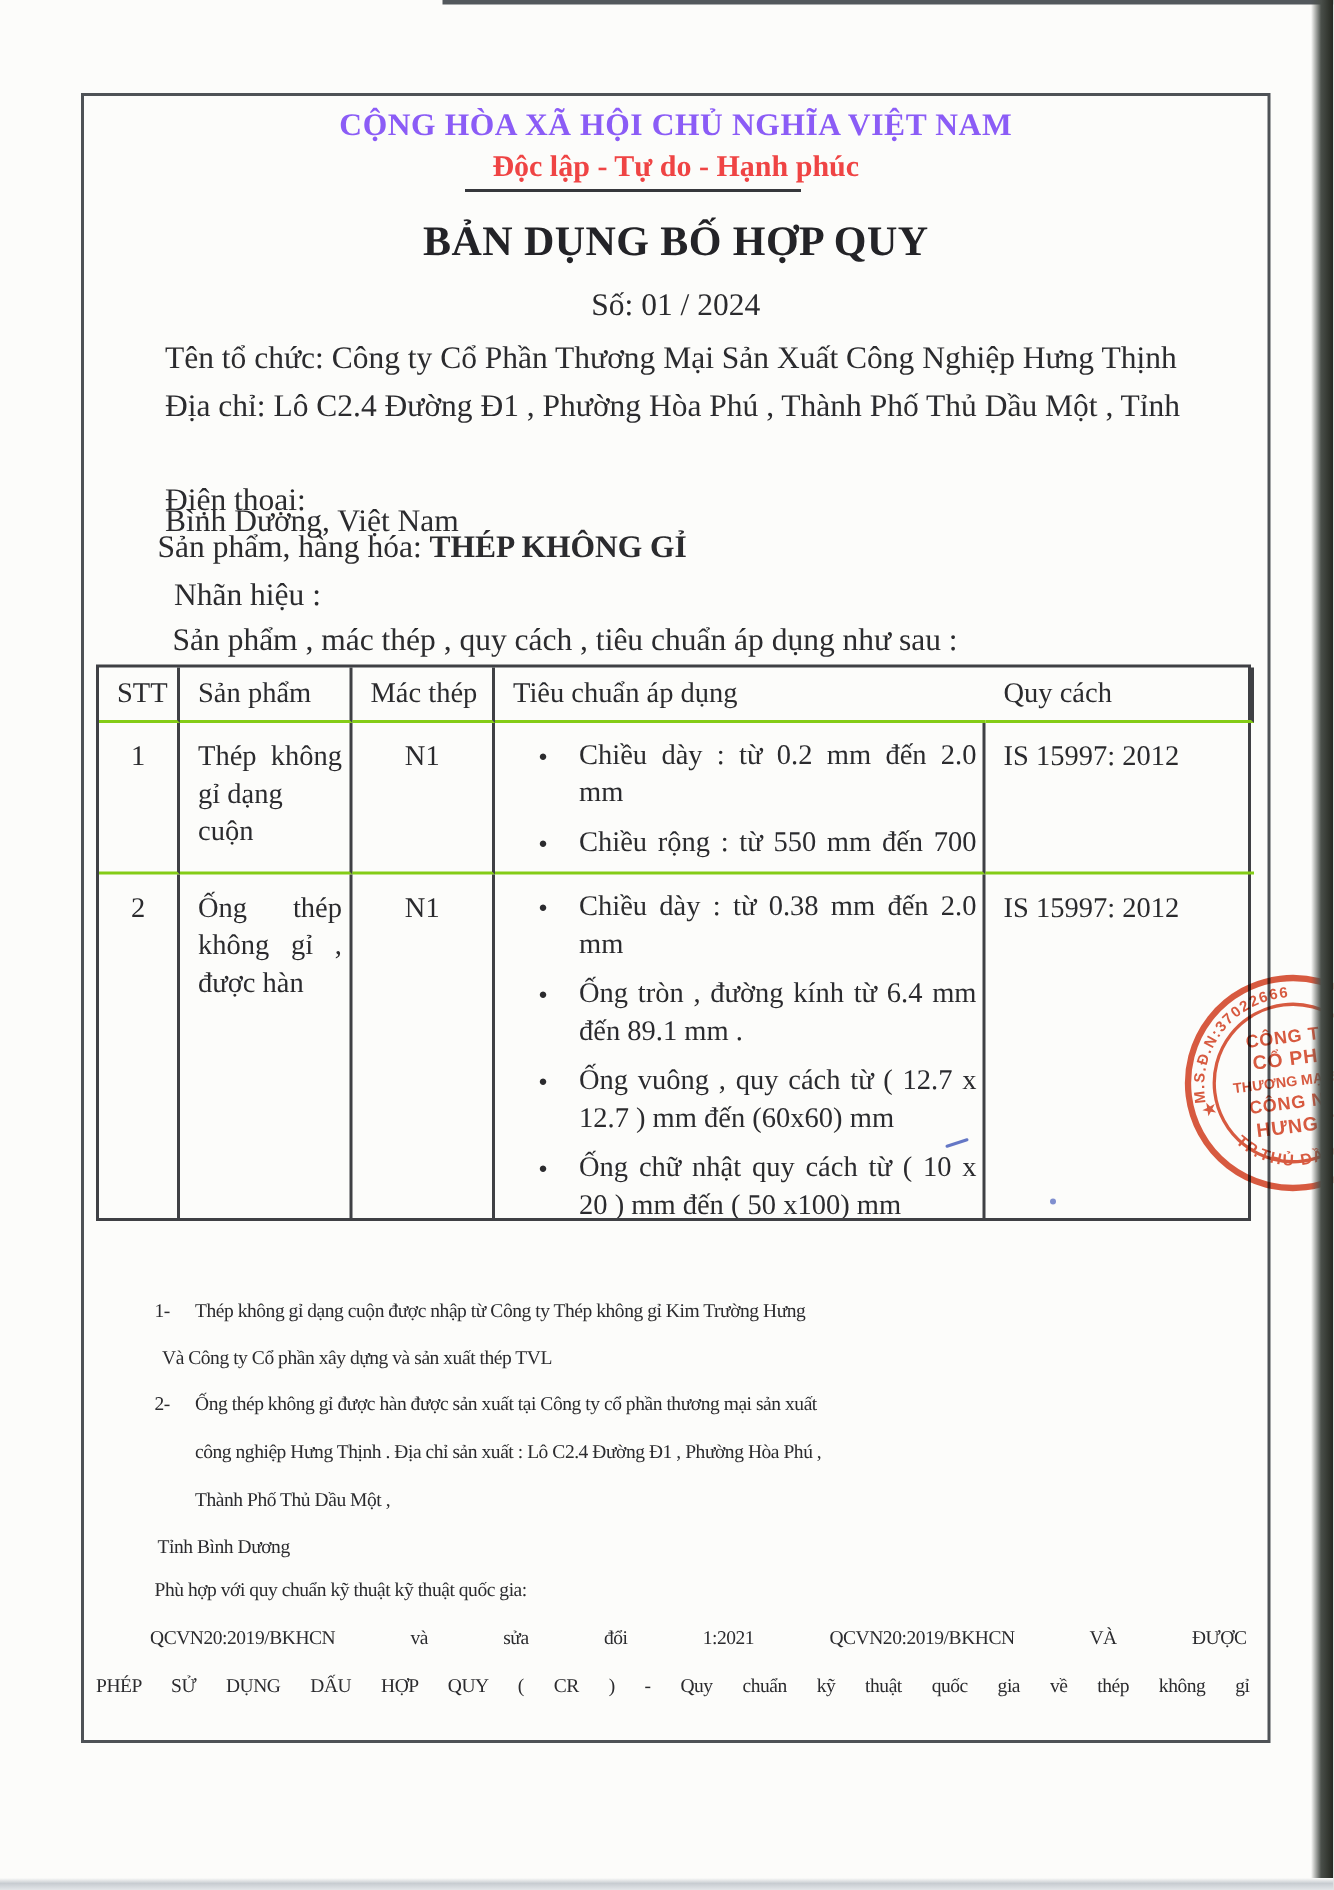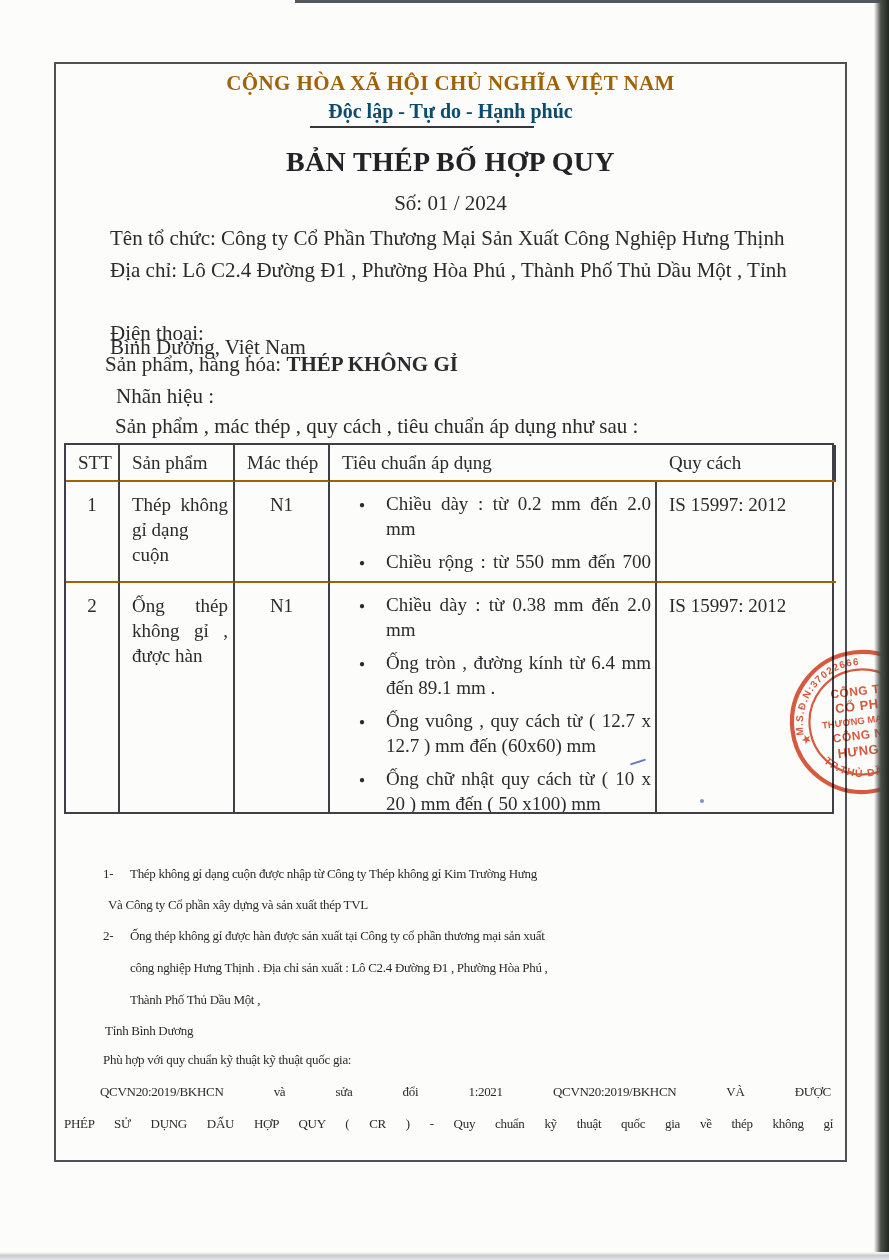--- a/index.html
+++ b/index.html
@@ -10,38 +10,38 @@
   .scan-top{position:absolute;left:295px;top:0;width:594px;height:3px;background:#53585c;}
   .scan-right{position:absolute;right:0;top:0;width:15px;height:1260px;
         background:linear-gradient(to right, rgba(70,74,70,0) 0%, #4a4f4a 45%, #23261f 100%);z-index:30;}
   .scan-bottom{position:absolute;left:0;bottom:0;width:889px;height:8px;
         background:linear-gradient(to bottom,#fcfcfa 0,#c7ccd1 45%,#e3e6e9 100%);z-index:31;}
   .frame{position:absolute;left:54px;top:62px;width:789px;height:1096px;border:2px solid #4e5256;}
   
   .line{position:absolute;white-space:nowrap;font-size:21px;line-height:24px;}
   .center{left:54px;width:793px;text-align:center;}
   .bold{font-weight:bold;}
-  .hdr1{top:71px;font-size:21px;letter-spacing:.4px;color:#a16207;}
-  .hdr2{top:99px;font-size:20px;color:#0c4a6e;}
+  .hdr1{top:71px;font-size:21px;letter-spacing:.4px;color:#8b5cf6;}
+  .hdr2{top:99px;font-size:20px;color:#ef4444;}
   .motto-underline{position:absolute;left:310px;top:126px;width:224px;height:2px;background:#36383c;}
   .doc-title{top:150px;font-size:28px;letter-spacing:.3px;color:#232327;}
   .doc-no{top:191px;font-size:21px;}
   .org1{left:110px;top:226px;}
   .org2{left:110px;top:258px;}
   .org3{left:110px;top:301px;margin-top:34px;}
   .org4{left:110px;top:321px;}
   .prod{left:105px;top:352px;}
   .brand{left:116px;top:384px;}
   .intro{left:115px;top:414px;}
   
   .doc-table{position:absolute;left:64px;top:443px;width:770px;display:grid;
         grid-template-columns:54px 115px 95px 327px 179px;
         grid-template-rows:37px 101px 229px;
         border:2px solid #3f4044;font-size:19px;line-height:25px;box-sizing:border-box;}
-  .cell{border-right:2px solid #3f4044;border-bottom:2px solid #a16207;overflow:hidden;box-sizing:border-box;}
+  .cell{border-right:2px solid #3f4044;border-bottom:2px solid #84cc16;overflow:hidden;box-sizing:border-box;}
   .cell.last-col{border-right:none;}
   .cell.last-row{border-bottom:none;}
   .th{display:flex;align-items:center;padding-left:12px;}
   .td-stt{text-align:center;padding-top:10px;}
   .td-sp{padding:10px 5px 0 12px;}
   .td-sp .sp-line{display:block;}
   .spread{text-align:justify;text-align-last:justify;}
   .td-mac{text-align:center;padding-top:10px;}
   .td-qc ul{list-style:none;margin:9px 4px 0 27px;padding:0;}
   .td-qc li{position:relative;padding-left:29px;margin-bottom:8px;text-align:justify;}
@@ -75,21 +75,21 @@
 <div class="page">
 
   <div class="scan-top"></div>
 
   <div class="frame"></div>
 
   <div class="line center bold hdr1">CỘNG HÒA XÃ HỘI CHỦ NGHĨA VIỆT NAM</div>
   <div class="line center bold hdr2">Độc lập - Tự do - Hạnh phúc</div>
   <div class="motto-underline"></div>
 
-  <div class="line center bold doc-title">BẢN THÉP BỐ HỢP QUY</div>
+  <div class="line center bold doc-title">BẢN DỤNG BỐ HỢP QUY</div>
   <div class="line center doc-no">Số: 01 / 2024</div>
 
   <div class="line org1">Tên tổ chức: Công ty Cổ Phần Thương Mại Sản Xuất Công Nghiệp Hưng Thịnh</div>
   <div class="line org2">Địa chỉ: Lô C2.4 Đường Đ1 , Phường Hòa Phú , Thành Phố Thủ Dầu Một , Tỉnh</div>
   <div class="line org3">Bình Dương, Việt Nam</div>
   <div class="line org4">Điện thoại:</div>
 
   <div class="line prod"><span>Sản phẩm, hàng hóa: </span><span class="bold">THÉP KHÔNG GỈ</span></div>
   <div class="line brand">Nhãn hiệu :</div>
   <div class="line intro">Sản phẩm , mác thép , quy cách , tiêu chuẩn áp dụng như sau :</div>

